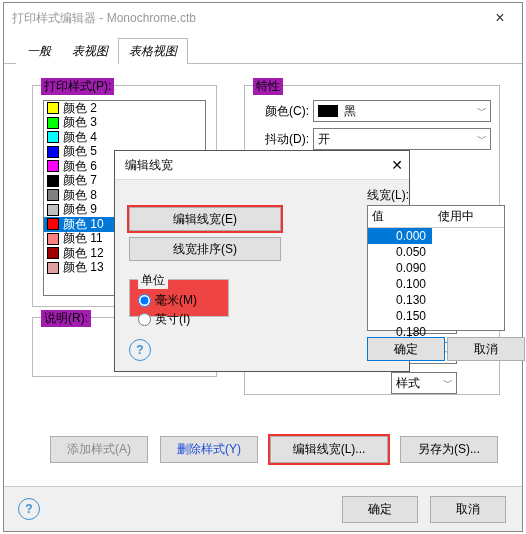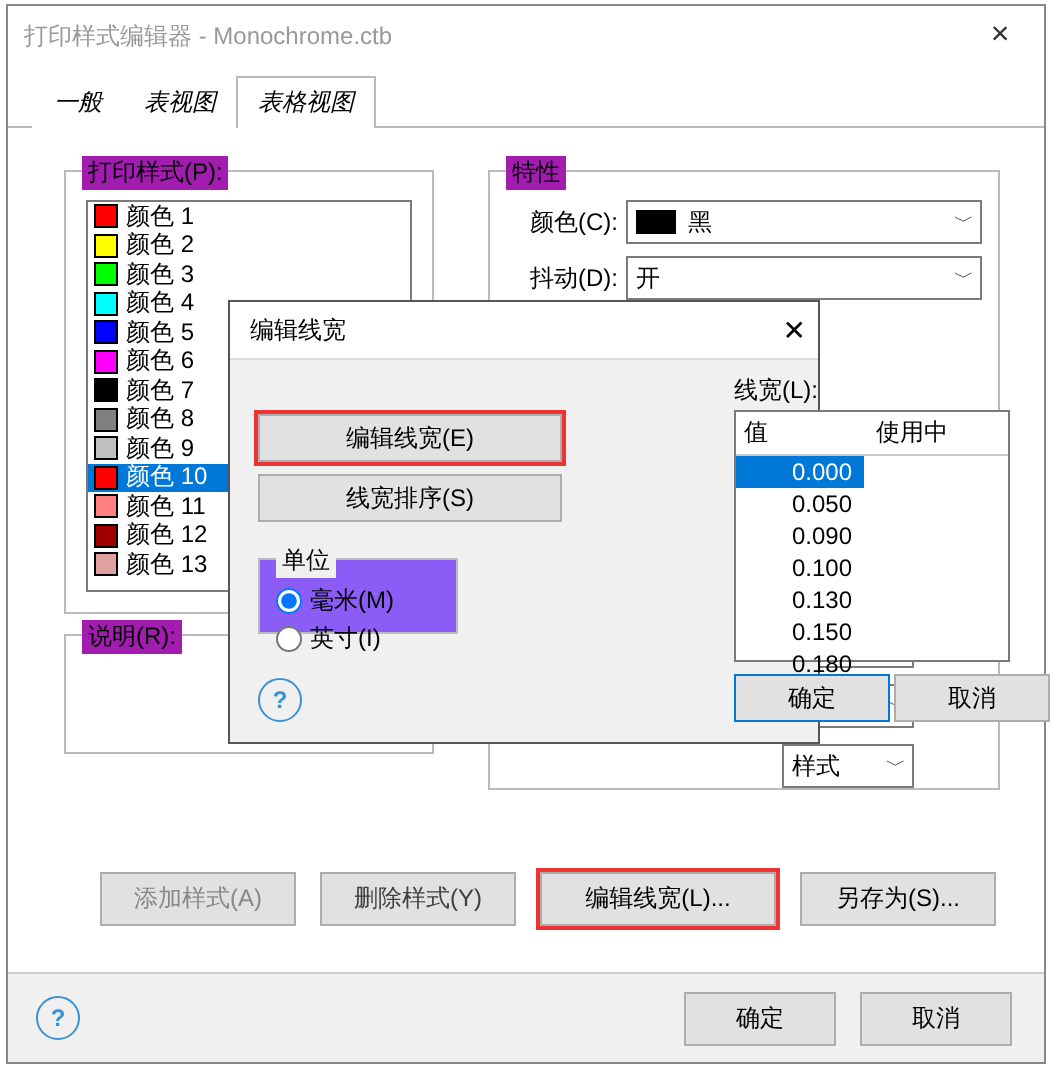--- a/index.html
+++ b/index.html
@@ -46,24 +46,20 @@
   <div class="tabs" style="margin-top:4px;">
     <div class="tab inactive">一般</div>
     <div class="tab inactive">表视图</div>
     <div class="tab">表格视图</div>
   </div>
 
   <div class="group" style="left:28px; top:82px; width:185px; height:222px;">
     <span class="legend">打印样式(P):</span>
     <div class="color-list" id="colorList">
         <div class="color-row">
-          <span class="swatch" style="background: rgb(255, 0, 0); border: 1px solid rgb(0, 0, 0);"></span>
-          <span>颜色 1</span>
-        </div>
-        <div class="color-row">
           <span class="swatch" style="background: rgb(255, 255, 0); border: 1px solid rgb(0, 0, 0);"></span>
           <span>颜色 2</span>
         </div>
         <div class="color-row">
           <span class="swatch" style="background: rgb(0, 255, 0); border: 1px solid rgb(0, 0, 0);"></span>
           <span>颜色 3</span>
         </div>
         <div class="color-row">
           <span class="swatch" style="background: rgb(0, 255, 255); border: 1px solid rgb(0, 0, 0);"></span>
           <span>颜色 4</span>
@@ -147,21 +143,21 @@
           <span class="chev">﹀</span>
         </div>
       <div class="combo" style="width:60px;">
           <span>样式</span>
           <span class="chev">﹀</span>
         </div>
     </div>
   </div>
 
   <div class="footer-btn" style="left:46px; top:433px; width:96px; color:#888;">添加样式(A)</div>
-  <div class="footer-btn" style="left:156px; top:433px; width:96px; color:#404040;">删除样式(Y)</div>
+  <div class="footer-btn" style="left:156px; top:433px; width:96px; color:#1d4ed8;">删除样式(Y)</div>
   <div class="footer-btn hl-red" style="left:266px; top:433px; width:116px;">编辑线宽(L)...</div>
   <div class="footer-btn" style="left:396px; top:433px; width:96px;">另存为(S)...</div>
 
   <div style="position:absolute; left:0; right:0; bottom:0; height:44px; border-top:1px solid #ccc; background:#f0f0f0;">
     <span class="help-icn" style="position:absolute; left:14px; top:11px;">?</span>
     <div class="footer-btn" style="right:104px; top:9px; width:74px;">确定</div>
     <div class="footer-btn" style="right:16px; top:9px; width:74px;">取消</div>
   </div>
 </div>
 
@@ -169,21 +165,21 @@
   <div class="mini-title">
     <span>编辑线宽</span>
     <span class="close">✕</span>
   </div>
 
   <span style="position:absolute; left:252px; top:36px;text-align:right;">线宽(L):</span>
 
   <div class="btn wide hl-red" style="position:absolute; left:14px; top:56px;">编辑线宽(E)</div>
   <div class="btn wide" style="position:absolute; left:14px; top:86px;">线宽排序(S)</div>
 
-  <div class="group" style="left:14px; top:128px; width:100px; height:38px; background:#8b5cf6;">
+  <div class="group" style="left:14px; top:128px; width:100px; height:38px; background:#ef4444;">
     <span class="legend" style="background:#f0f0f0;">单位</span>
     <div style="position:absolute; left:8px; top:10px;">
       <div class="radio">
           <input type="radio" checked="" style="">
           <span>毫米(M)</span>
         </div>
       <div class="radio">
           <input type="radio" style="">
           <span>英寸(I)</span>
         </div>

